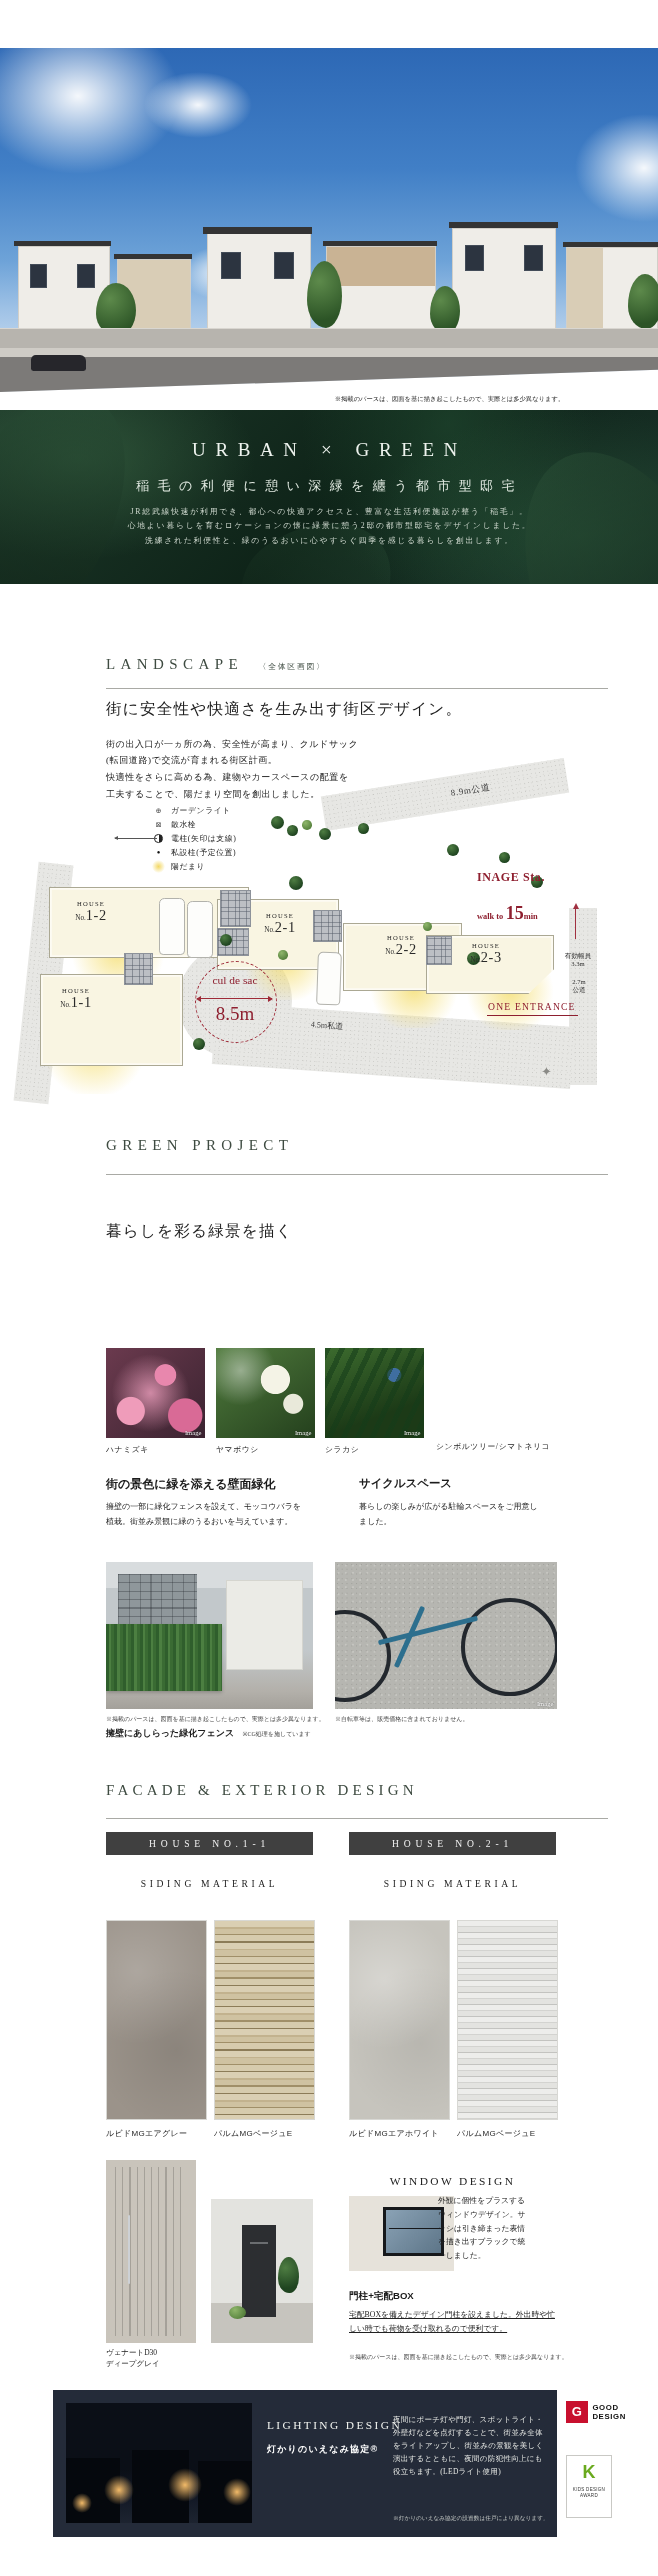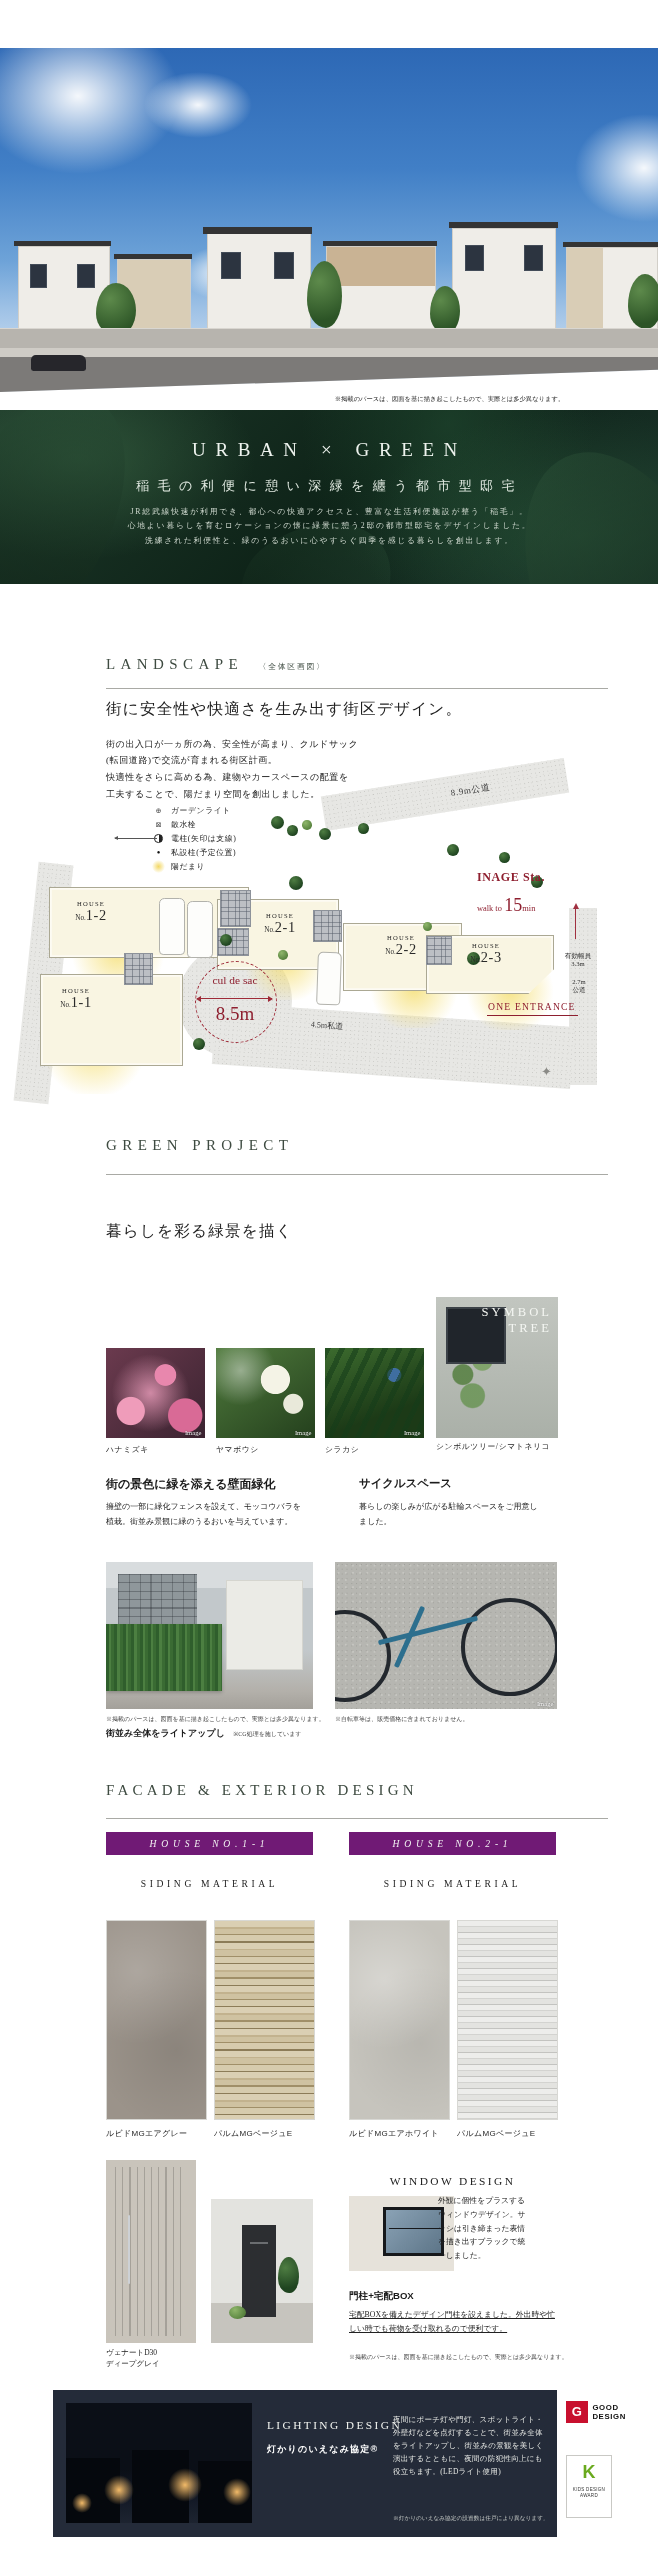--- a/index.html
+++ b/index.html
@@ -113,21 +113,21 @@
   .ph-cycle{background-color:#b6b6b1;
      background-image:radial-gradient(#9e9e99 0.6px,transparent 0.8px),radial-gradient(#c9c9c4 0.6px,transparent 0.8px);
      background-size:4.8px 4.8px,7.2px 7.2px;}
   .wheel{position:absolute;border:4.2px solid #23282e;border-radius:50%;background:transparent;}
   .frame-bar{position:absolute;background:#2d6f8e;border-radius:1.8px;}
   .ph-night{background:linear-gradient(180deg,#0b0f17 0 55%,#131926 80%,#1d2430 100%);}
   .nglow{position:absolute;border-radius:50%;background:radial-gradient(circle,rgba(255,196,110,.95),rgba(255,170,70,0) 70%);}
   .nhouse{position:absolute;background:#05080d;}
 
   
-  .navyhead{background:#701a75;color:#f2f2f2;font-size:9.6px;letter-spacing:4.8px;text-align:center;line-height:23px;font-style:italic;}
+  .navyhead{background:#404040;color:#f2f2f2;font-size:9.6px;letter-spacing:4.8px;text-align:center;line-height:23px;}
   .sidlabel{font-size:9.6px;letter-spacing:3.6px;text-align:center;color:#1e1e1e;}
   .sw{border:0.6px solid #d8d8d4;}
   .sw-rubido-gray{background:radial-gradient(circle at 30% 25%,rgba(255,255,255,.18),transparent 45%),
       radial-gradient(circle at 70% 65%,rgba(0,0,0,.10),transparent 55%),#9b938a;}
   .sw-palm{background:repeating-linear-gradient(180deg,#dacfb3 0 6px,#c2b28e 6px 7.8px,#cfc2a1 7.8px 13px,#a08f68 13px 14.4px,#d6cbad 14.4px 20.4px,#8c7c58 20.4px 21.6px);}
   .sw-rubido-white{background:radial-gradient(circle at 35% 30%,rgba(255,255,255,.3),transparent 45%),
       radial-gradient(circle at 72% 62%,rgba(0,0,0,.07),transparent 55%),#c6c4bd;}
   .sw-derie{background:repeating-linear-gradient(180deg,#ededeb 0 4.8px,#d3d3d0 4.8px 6px,#e3e3e0 6px 10.8px,#c3c3c0 10.8px 12px);}
   .swcap{font-size:8px;color:#1e1e1e;letter-spacing:0.3px;}
   .ph-door{background:#c9c4bb;}
@@ -319,21 +319,21 @@
 
     <div class="abs dash-circle" style="left:155px;top:188px;width:80px;height:80px;"></div>
     <div class="abs ser red" style="left:155px;top:201px;width:80px;text-align:center;font-size:11.4px;">cul de sac</div>
     <div class="arr-h" style="left:157px;top:225px;width:75px;"></div>
     <div class="abs ser red" style="left:155px;top:230px;width:80px;text-align:center;font-size:19px;">8.5m</div>
 
     <div class="abs ser" style="left:271px;top:247px;font-size:8px;color:#3a3a3a;transform:rotate(4deg);">4.5m私道</div>
 
     <div class="abs ser red" style="left:437px;top:97px;width:123px;text-align:left;">
       <div style="font-size:12px;font-weight:bold;letter-spacing:0.6px;">INAGE Sta.</div>
-      <div style="margin-top:10px;">
+      <div style="margin-top:18px;font-weight:bold;">
         <span style="font-size:8.4px;">walk to</span>
         <span style="font-size:18px;">15</span><span style="font-size:8.4px;">min</span>
       </div>
     </div>
     <div class="up-arrow" style="left:535px;top:135px;"></div>
 
     <div class="abs ser" style="left:514px;top:179px;width:48px;text-align:center;font-size:6.6px;color:#333;line-height:8.4px;">
       <div>有効幅員</div>
       <div>3.3m</div>
     </div>
@@ -353,27 +353,20 @@
   <div class="abs jp-h ser" style="left:106px;top:1221px;">暮らしを彩る緑景を描く</div>
 
   <div class="abs photo ph-hanamizuki" style="left:106px;top:1348px;width:99px;height:90px;">
     <span class="imgtag ser">Image</span>
   </div>
   <div class="abs photo ph-yamaboushi" style="left:216px;top:1348px;width:99px;height:90px;">
     <span class="imgtag ser">Image</span>
   </div>
   <div class="abs photo ph-shirakashi" style="left:325px;top:1348px;width:99px;height:90px;">
     <span class="imgtag ser">Image</span>
-  </div>
-  <div class="abs photo ph-symbol" style="left:436px;top:1297px;width:122px;height:141px;">
-    <div class="symwin"></div>
-    <div class="symtxt ser">
-      <div>SYMBOL</div>
-      <div>TREE</div>
-    </div>
   </div>
   <div class="abs cap ser" style="left:106px;top:1444px;">ハナミズキ</div>
   <div class="abs cap ser" style="left:216px;top:1444px;">ヤマボウシ</div>
   <div class="abs cap ser" style="left:325px;top:1444px;">シラカシ</div>
   <div class="abs cap ser" style="left:436px;top:1441px;">シンボルツリー/シマトネリコ</div>
 
   <div class="abs sans" style="left:106px;top:1476px;font-size:12px;font-weight:bold;color:#1c1c1c;">街の景色に緑を添える壁面緑化</div>
   <div class="abs ser" style="left:106px;top:1499px;width:201px;font-size:8px;line-height:15px;color:#222;">擁壁の一部に緑化フェンスを設えて、モッコウバラを植栽。街並み景観に緑のうるおいを与えています。</div>
   <div class="abs sans" style="left:359px;top:1476px;font-size:11.4px;font-weight:bold;color:#1c1c1c;">サイクルスペース</div>
   <div class="abs ser" style="left:359px;top:1499px;width:186px;font-size:8px;line-height:15px;color:#222;">暮らしの楽しみが広がる駐輪スペースをご用意しました。</div>
@@ -385,21 +378,21 @@
   </div>
   <div class="abs photo ph-cycle" style="left:335px;top:1562px;width:222px;height:147px;">
     <div class="wheel" style="left:126px;top:36px;width:90px;height:90px;"></div>
     <div class="wheel" style="left:-36px;top:48px;width:84px;height:84px;"></div>
     <div class="frame-bar" style="left:42px;top:66px;width:102px;height:5.4px;transform:rotate(-14deg);"></div>
     <div class="frame-bar" style="left:72px;top:42px;width:5.4px;height:66px;transform:rotate(24deg);"></div>
     <span class="imgtag ser">Image</span>
   </div>
   <div class="abs note ser" style="left:106px;top:1715px;">※掲載のパースは、図面を基に描き起こしたもので、実際とは多少異なります。</div>
   <div class="abs" style="left:106px;top:1727px;">
-    <span class="sans" style="font-size:9px;font-weight:bold;color:#1c1c1c;">街並み全体をライトアップし</span>
+    <span class="sans" style="font-size:9px;font-weight:bold;color:#1c1c1c;">擁壁にあしらった緑化フェンス</span>
     <span class="note ser" style="margin-left:6px;">※CG処理を施しています</span>
   </div>
   <div class="abs note ser" style="left:335px;top:1715px;">※自転車等は、販売価格に含まれておりません。</div>
 
   <div class="abs sec-title ser" style="left:106px;top:1782px;letter-spacing:4.2px;">FACADE &amp; EXTERIOR DESIGN</div>
   <div class="abs hr" style="left:106px;top:1818px;width:502px;"></div>
 
   <div class="abs navyhead ser" style="left:106px;top:1832px;width:207px;height:23px;">HOUSE NO.1-1</div>
   <div class="abs navyhead ser" style="left:349px;top:1832px;width:207px;height:23px;">HOUSE NO.2-1</div>
   <div class="abs sidlabel ser" style="left:106px;top:1878px;width:207px;">SIDING MATERIAL</div>

